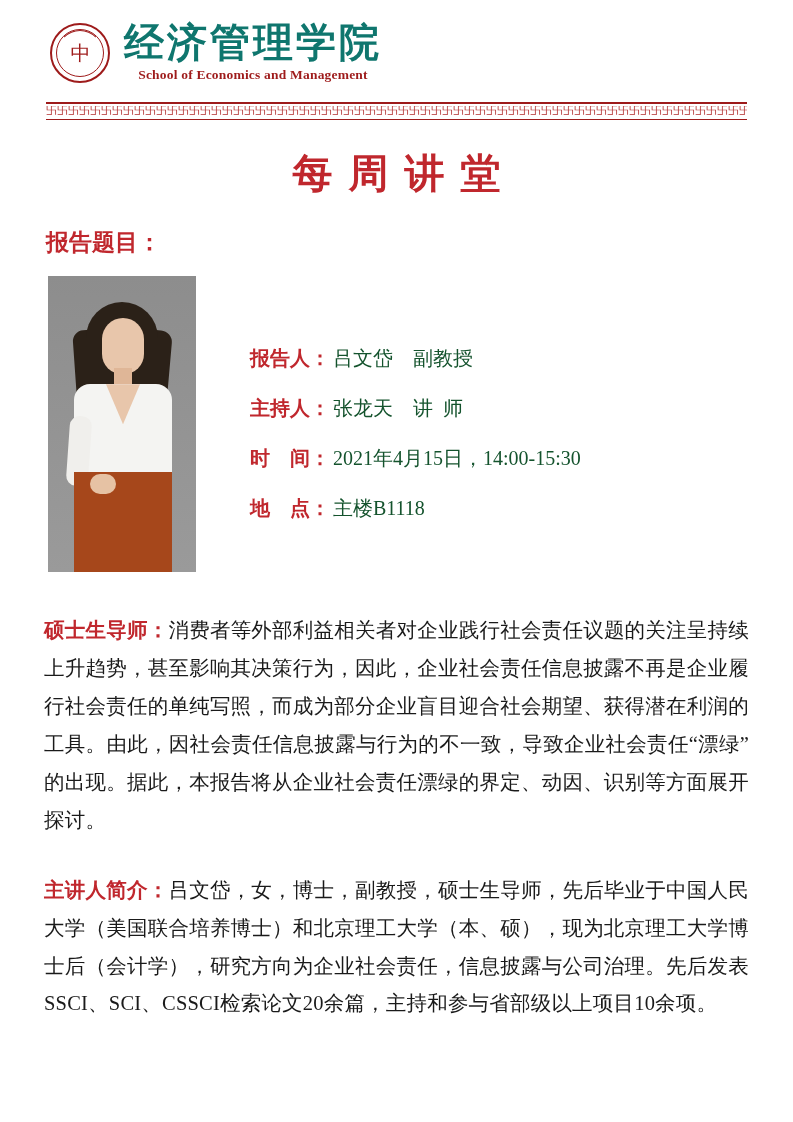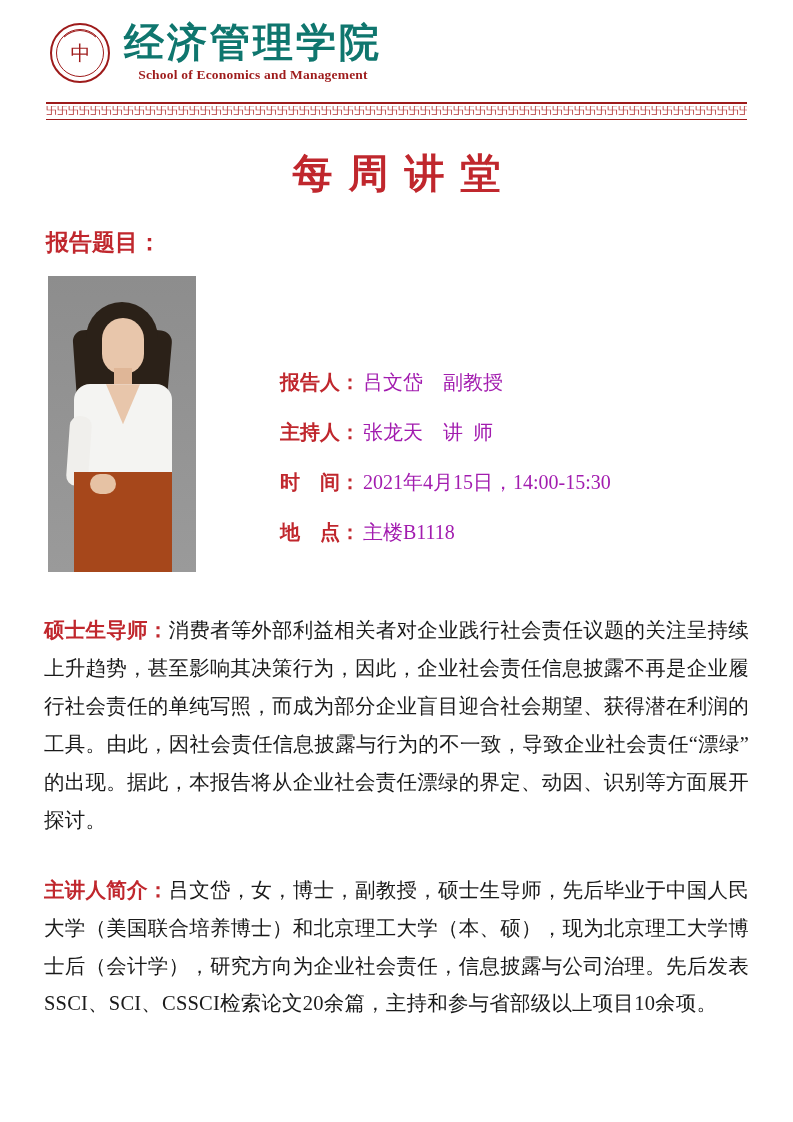--- a/index.html
+++ b/index.html
@@ -189,22 +189,21 @@
     top: auto;
     bottom: 16px;
   }
 
   
   .info-section {
     position: relative;
     z-index: 1;
     margin-top: 18px;
     display: flex;
-    align-items: flex-end;
-    gap: 30px;
+    align-items: center;
   }
   .photo {
     width: 148px;
     height: 296px;
     flex: 0 0 auto;
     margin-left: 4px;
     background:
       linear-gradient(180deg, #8d8d8d 0%, #9a9a9a 100%);
     position: relative;
     overflow: hidden;
@@ -293,21 +292,21 @@
     align-items: baseline;
     margin-bottom: 30px;
     white-space: pre;
   }
   .field-label {
     color: #c0272d;
     font-weight: bold;
     white-space: pre;
   }
   .field-value {
-    color: #a21caf;
+    color: #14532d;
     white-space: pre;
     margin-left: 3px;
     font-family: Liberation Serif, serif;
   }
 
   
   .para-block {
     position: relative;
     z-index: 1;
     margin-top: 40px;

